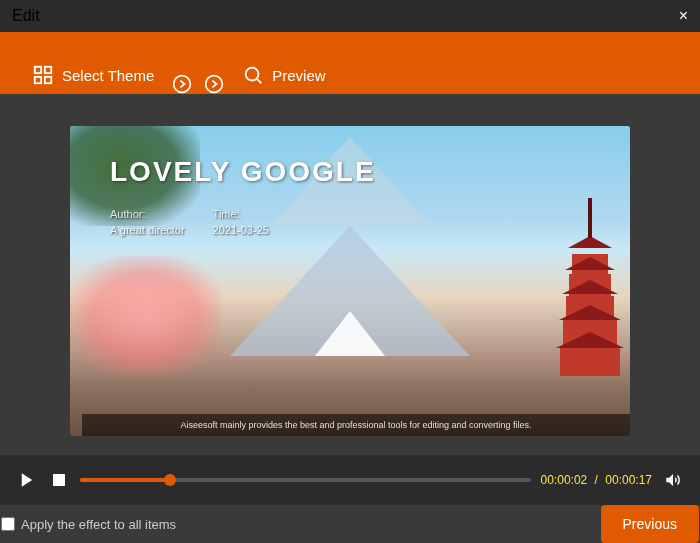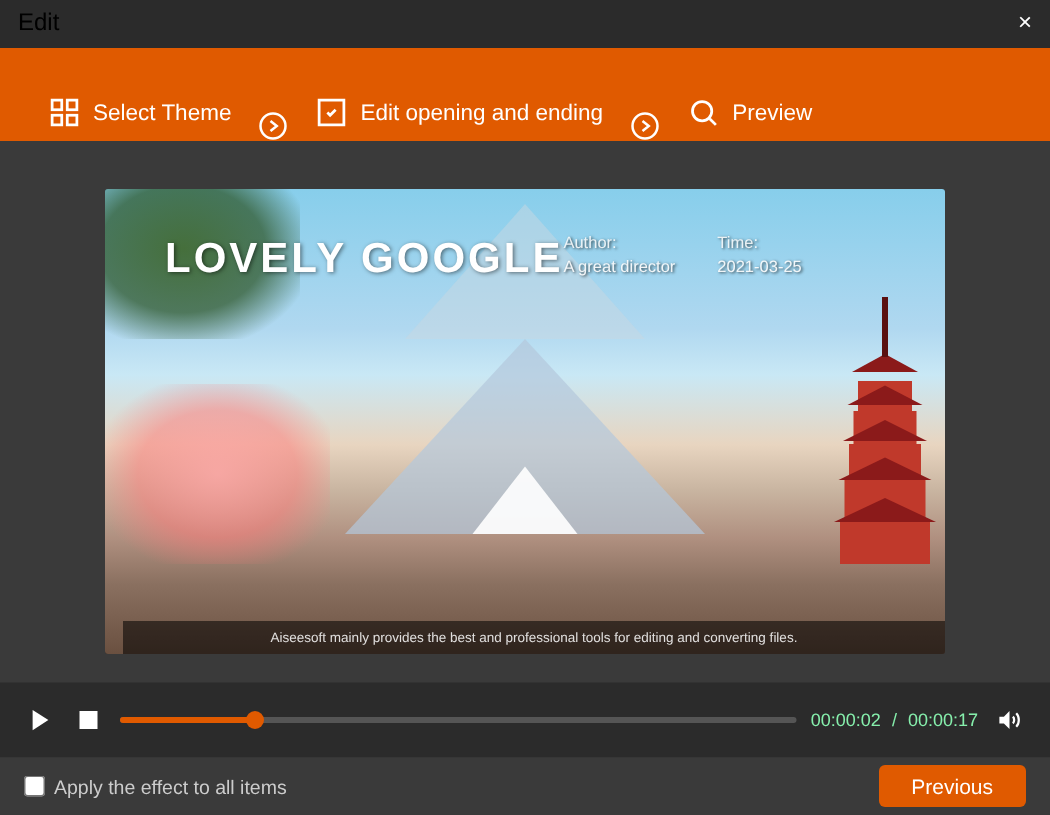--- a/index.html
+++ b/index.html
@@ -178,21 +178,21 @@
     .pagoda-roof-3 { border-left: 28px solid transparent; border-right: 28px solid transparent; border-bottom: 14px solid #8b1a1a; bottom: 82px; }
     .pagoda-roof-4 { border-left: 25px solid transparent; border-right: 25px solid transparent; border-bottom: 13px solid #8b1a1a; bottom: 106px; }
     .pagoda-roof-5 { border-left: 22px solid transparent; border-right: 22px solid transparent; border-bottom: 12px solid #8b1a1a; bottom: 128px; }
     .pagoda-spire { position: absolute; left: 50%; transform: translateX(-50%); width: 4px; height: 40px; background: #5a1010; bottom: 138px; }
 
     
     .overlay-text {
       position: absolute;
       top: 0; left: 0; right: 0; bottom: 0;
       display: flex;
-      flex-direction: row;
+      flex-direction: column;
       padding: 30px 40px;
     }
     .overlay-title {
       font-size: 28px;
       font-weight: bold;
       color: #ffffff;
       text-shadow: 1px 1px 3px rgba(0,0,0,0.5);
       margin-bottom: 20px;
       letter-spacing: 2px;
     }
@@ -280,38 +280,37 @@
       position: absolute;
       top: 50%;
       left: 20%;
       transform: translate(-50%, -50%);
       width: 12px;
       height: 12px;
       background: #e05a00;
       border-radius: 50%;
     }
     #time-display {
-      color: #86efac;
+      color: #fde047;
       font-size: 12px;
       white-space: nowrap;
     }
     .volume-btn svg {
       width: 18px;
       height: 18px;
       fill: #ffffff;
     }
 
     
     #bottom-bar {
       background: #3a3a3a;
       height: 38px;
       display: flex;
-      align-items: center;
       justify-content: space-between;
-      padding: 0 16px;
+      padding: 0 1px;
       gap: 44px;
     }
     #checkbox-label {
       display: flex;
       align-items: center;
       gap: 6px;
       color: #cccccc;
       font-size: 13px;
       cursor: pointer;
     }
@@ -363,29 +362,20 @@
     <span class="toolbar-item-label">Select Theme</span>
   </div>
 
   <div class="toolbar-separator">
     <svg viewBox="0 0 24 24" xmlns="http://www.w3.org/2000/svg">
       <circle cx="12" cy="12" r="10" stroke="#fff" stroke-width="2"></circle>
       <polyline points="10,8 15,12 10,16" stroke="#fff" stroke-width="2" fill="none"></polyline>
     </svg>
   </div>
 
-  <div class="toolbar-item">
-    <span class="icon-box">
-      <svg viewBox="0 0 24 24" xmlns="http://www.w3.org/2000/svg">
-        <rect x="3" y="3" width="18" height="18" stroke="#fff" stroke-width="2" fill="none"></rect>
-        <path d="M9 12l2 2 4-4" stroke="#fff" stroke-width="2" fill="none"></path>
-      </svg>
-    </span>
-    <span class="toolbar-item-label">Edit opening and ending</span>
-  </div>
 
   <div class="toolbar-separator">
     <svg viewBox="0 0 24 24" xmlns="http://www.w3.org/2000/svg">
       <circle cx="12" cy="12" r="10" stroke="#fff" stroke-width="2"></circle>
       <polyline points="10,8 15,12 10,16" stroke="#fff" stroke-width="2" fill="none"></polyline>
     </svg>
   </div>
 
   <div class="toolbar-item">
     <span class="icon-box">

